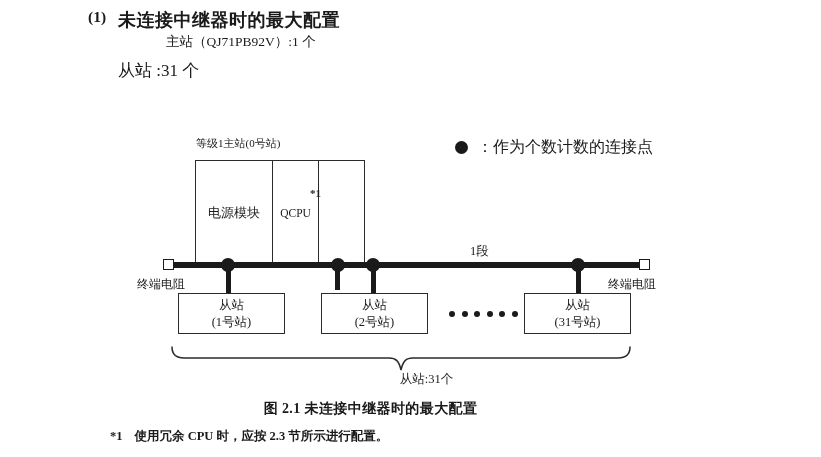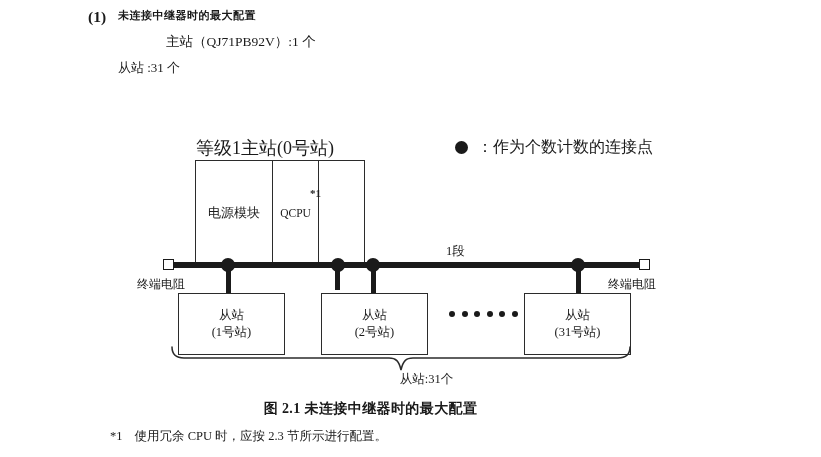--- a/index.html
+++ b/index.html
@@ -19,33 +19,33 @@
 
   
   #heading-number {
     left: 88px; top: 8px;
     font-size: 15.5px;
     font-weight: bold;
     letter-spacing: 0px;
   }
   #heading-title {
     left: 118px; top: 8px;
-    font-size: 11px;
+    font-size: 18px;
     font-weight: bold;
     letter-spacing: 0.5px;
   }
   #spec-master {
     left: 118px; top: 33px;
     font-size: 13.5px;
     white-space: nowrap;
     margin-left: 48px;
   }
   #spec-slave {
     left: 118px; top: 59px;
-    font-size: 13px;
+    font-size: 17px;
     white-space: nowrap;
   }
 
   
   #legend {
     left: 455px; top: 137px;
     display: flex;
     align-items: center;
     white-space: nowrap;
   }
@@ -56,21 +56,21 @@
     display: inline-block;
     margin-right: 9px;
   }
   #legend .legend-text {
     font-size: 16px;
   }
 
   
   #master-label {
     left: 196px; top: 136px;
-    font-size: 18px;
+    font-size: 11px;
     white-space: nowrap;
   }
   #master-rack {
     left: 195px; top: 160px;
     width: 170px; height: 105px;
     border: 1.4px solid #2b2b2b;
     box-sizing: border-box;
     display: flex;
   }
   #master-rack .cell {
@@ -116,21 +116,21 @@
     background: #ffffff;
     border: 1.6px solid #1a1a1a;
     box-sizing: border-box;
   }
   #terminator-left  { left: 163px; top: 259px; }
   #terminator-right { left: 639px; top: 259px; }
   #terminator-left-label  { left: 137px; top: 276px; font-size: 12px; white-space: nowrap; }
   #terminator-right-label { left: 608px; top: 276px; font-size: 12px; white-space: nowrap; }
 
   #segment-label {
-    left: 446px; top: 243px;
+    left: 470px; top: 243px;
     font-size: 12.5px;
     white-space: nowrap;
   }
 
   .node-dot {
     width: 14px; height: 14px;
     border-radius: 50%;
     background: #1a1a1a;
     top: 258px;
   }
@@ -138,21 +138,21 @@
     width: 4.5px;
     background: #1a1a1a;
   }
   
   #drop-master { left: 335px; top: 264px; height: 26px; }
 
   .slave-drop { width: 4.5px; background: #1a1a1a; top: 264px; height: 30px; }
 
   
   .slave-box {
-    height: 62px;
+    height: 41px;
     border: 1.4px solid #2b2b2b;
     box-sizing: border-box;
     top: 293px;
     display: flex;
     flex-direction: column;
     align-items: center;
     justify-content: center;
     font-size: 12.5px;
     line-height: 1.35;
     background: #ffffff;
@@ -193,20 +193,21 @@
     font-size: 14px;
     font-weight: bold;
     letter-spacing: 0.4px;
   }
   #figure-caption span { position: relative; left: -40px; }
 
   #footnote {
     left: 110px; top: 428px;
     font-size: 12.5px;
     white-space: nowrap;
+    font-weight: bold;
   }
   #footnote .fn-mark { margin-right: 12px; }
 </style>
 </head>
 <body>
 
 <div class="abs" id="heading-number">(1)</div>
 <div class="abs" id="heading-title">未连接中继器时的最大配置</div>
 <div class="abs" id="spec-master">主站（QJ71PB92V）:1 个</div>
 <div class="abs" id="spec-slave">从站 :31 个</div>

